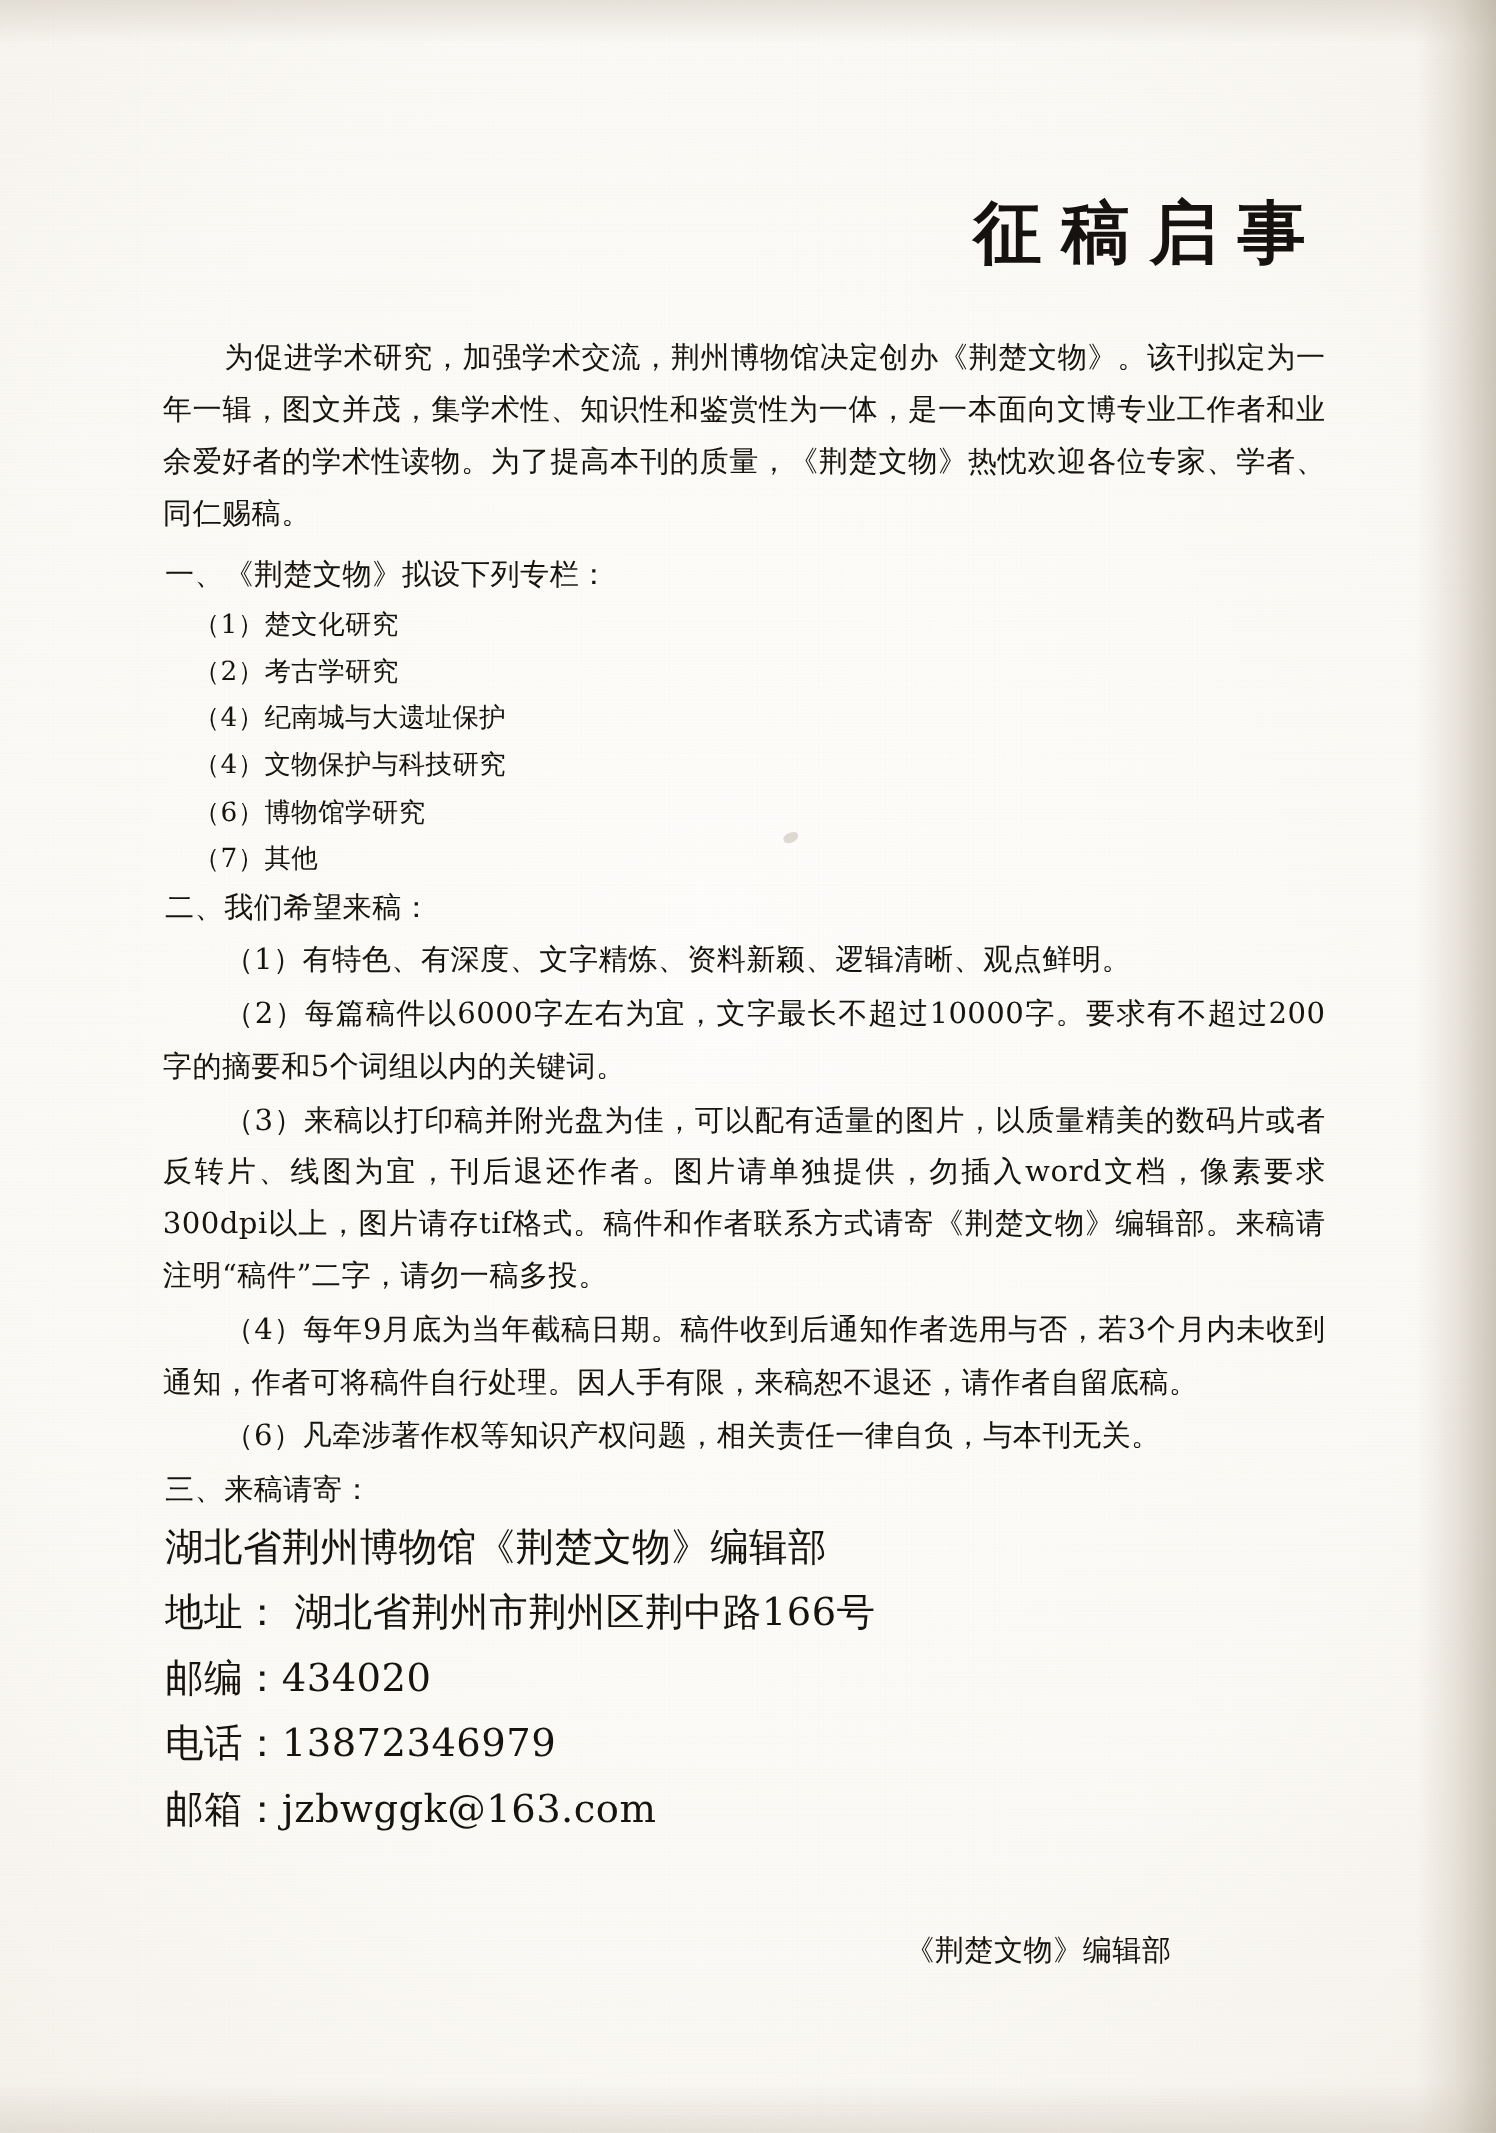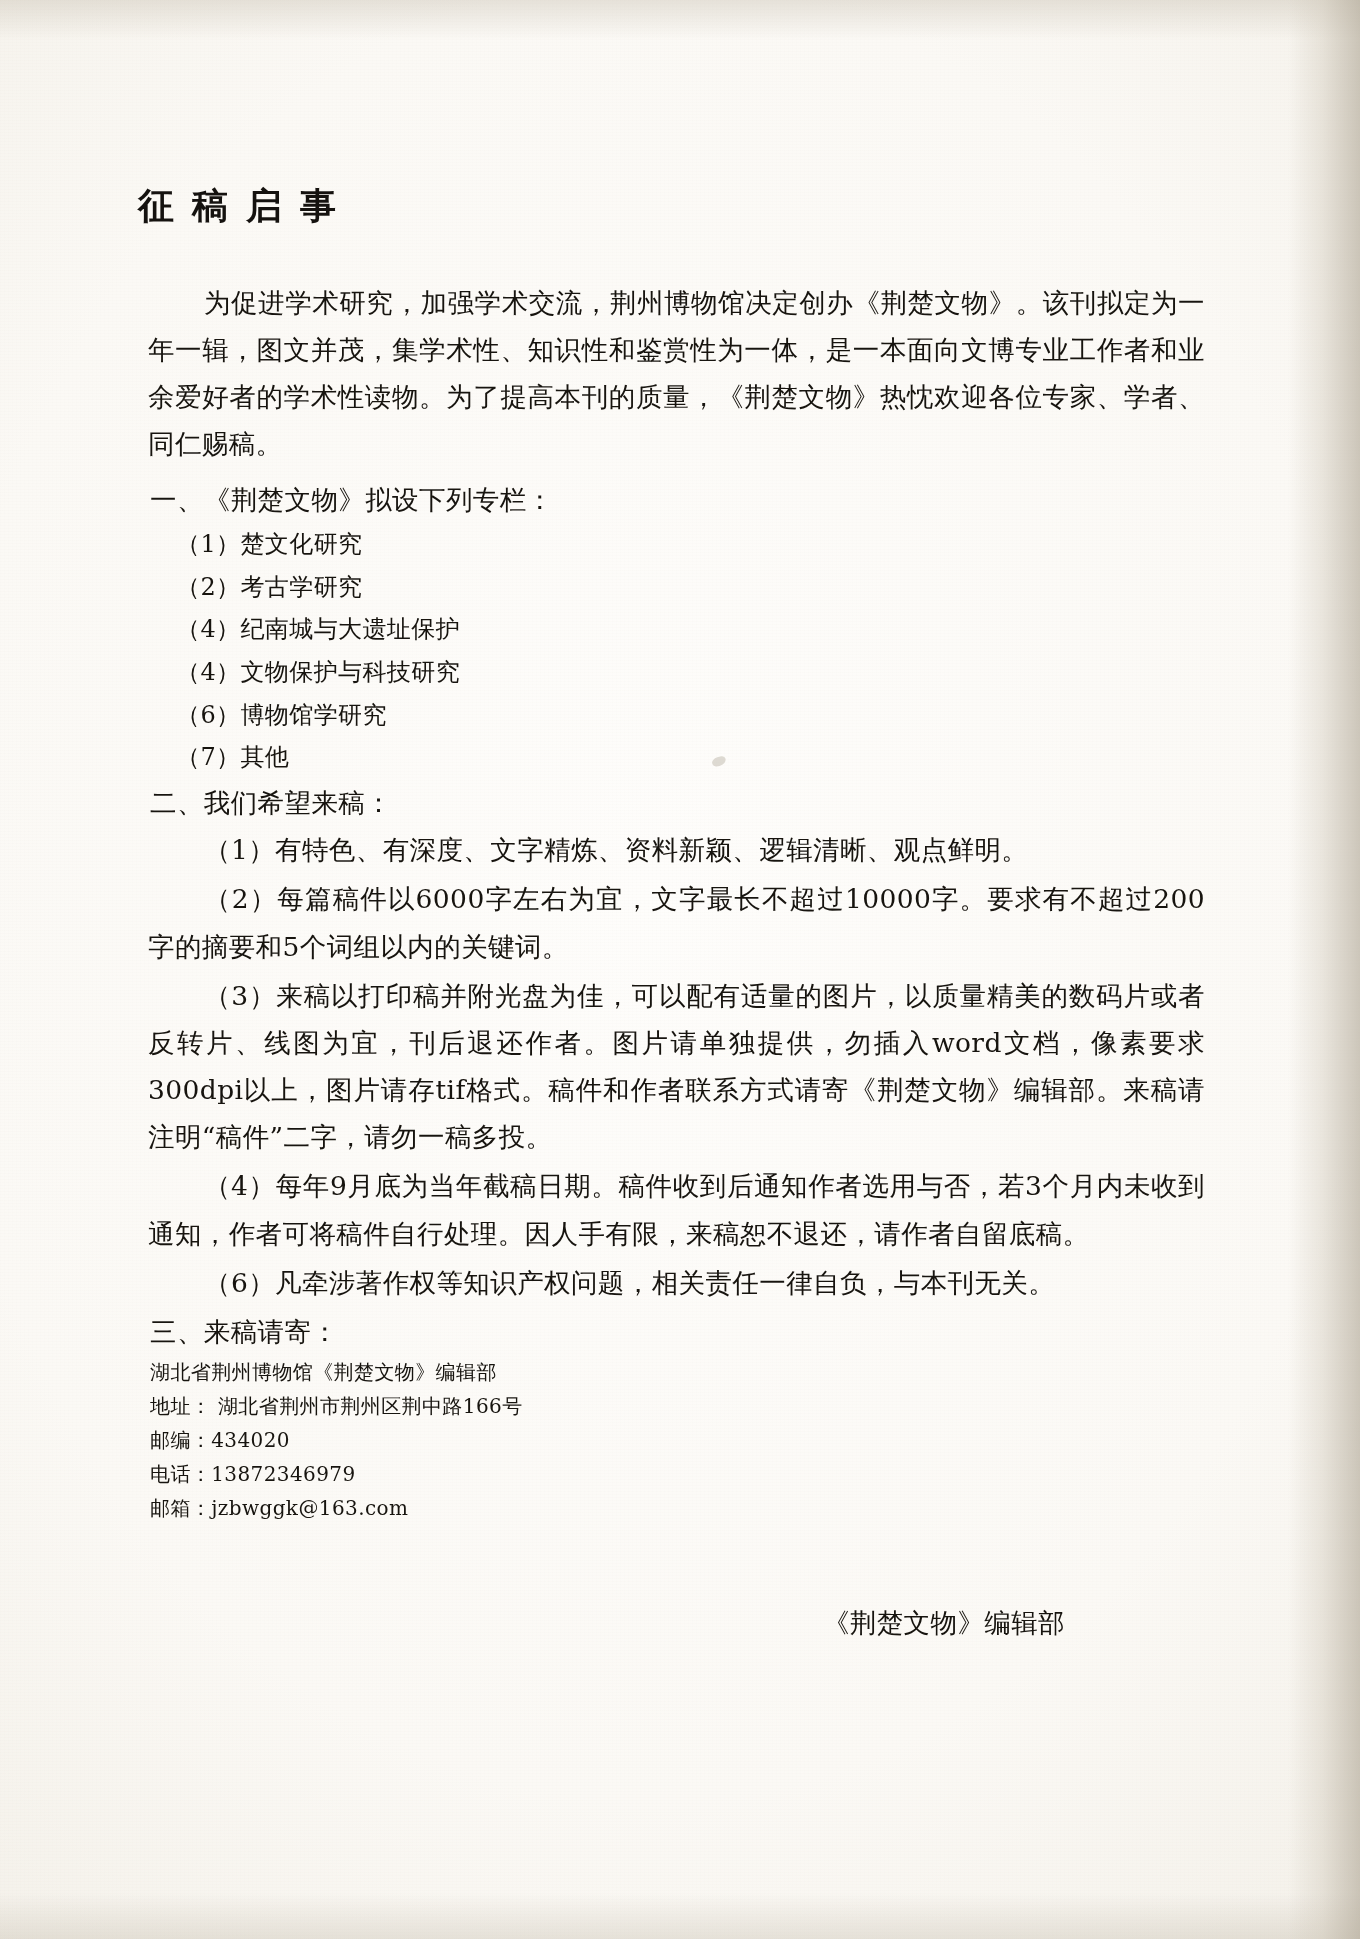--- a/index.html
+++ b/index.html
@@ -58,26 +58,26 @@
   }
 
   #content {
     position: absolute;
     left: 120px;
     top: 170px;
     width: 1085px;
   }
 
   .doc-title {
-    text-align: left;
-    font-size: 36px;
+    text-align: right;
+    font-size: 62px;
     font-weight: bold;
     letter-spacing: 18px;
     color: #15120f;
-    margin: 12px 0 48px 0;
+    margin: 0 0 48px 0;
     text-indent: 18px;
     font-family: "DejaVu Serif", "Liberation Serif", serif;
   }
 
   .para {
     font-size: 26.5px;
     line-height: 1.78;
     color: #17140f;
     margin: 0 0 2px 0;
     text-align: justify;
@@ -98,21 +98,21 @@
   }
   .section-head {
     font-size: 26.5px;
     line-height: 1.78;
     color: #17140f;
     margin: 0;
     padding-left: 30px;
     letter-spacing: .4px;
   }
   .contact-line {
-    font-size: 20px;
+    font-size: 35px;
     line-height: 1.70;
     color: #17140f;
     margin: 0;
     padding-left: 30px;
     letter-spacing: .4px;
   }
   .sign {
     margin-top: 80px;
     text-align: right;
     padding-right: 140px;

